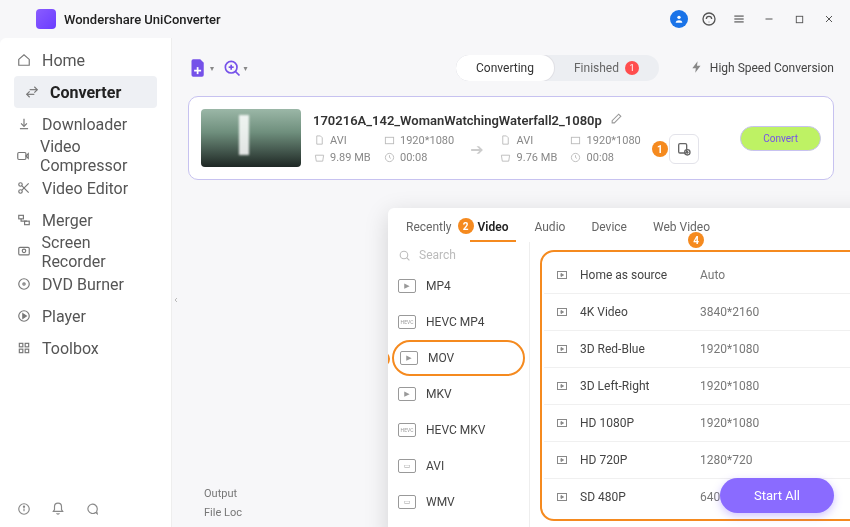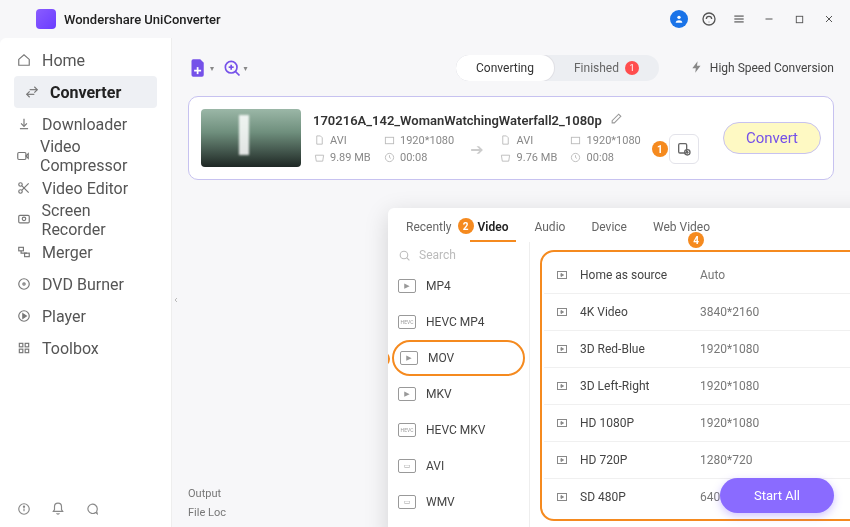--- a/index.html
+++ b/index.html
@@ -45,21 +45,21 @@
   .thumb::after{content:""; position:absolute; left:38px; top:6px; width:10px; height:40px; background:rgba(255,255,255,.85); filter:blur(1px);}
   .card-main { flex:1; display:flex; flex-direction:column; gap:6px; min-width:0;}
   .filename-row { display:flex; align-items:center; gap:8px; font-size:13px; font-weight:600; color:#333; }
   .meta-row { display:flex; align-items:center; gap:10px; font-size:11px; color:#888; }
   .meta-col { display:flex; flex-direction:column; gap:4px; }
   .meta-cell { display:flex; align-items:center; gap:5px; min-width:60px; }
   .meta-ico { width:12px; height:12px; color:#bbb; display:flex; align-items:center; justify-content:center;}
   .arrow-mid { color:#ccc; font-size:16px; padding:0 6px; }
   .settings-btn { width:30px; height:30px; border:1px solid #e3e3ea; border-radius:6px; display:flex; align-items:center; justify-content:center; color:#666; position:relative;}
   .step-badge { width:16px; height:16px; border-radius:50%; background:#f58a1f; color:#fff; font-size:10px; font-weight:700; display:flex; align-items:center; justify-content:center; position:absolute; }
-  .convert-btn { border:1px solid #c7c2f0; color:#7551e9; background:#fef9c3; padding:6px 22px; border-radius:18px; font-size:15px; cursor:pointer; }
+  .convert-btn { border:1px solid #c7c2f0; color:#7551e9; background:#bef264; padding:6px 22px; border-radius:18px; font-size:10px; cursor:pointer; }
 
   
   .popover { position:absolute; left:216px; top:170px; width:498px; height:334px; background:#fff; border-radius:6px; box-shadow:0 6px 24px rgba(0,0,0,.15); display:flex; flex-direction:column; overflow:hidden; }
   .pop-tabs { display:flex; gap:18px; padding:10px 14px 6px 14px; font-size:12px; color:#666; position:relative; align-items:center;}
   .pop-tab { position:relative; padding:2px 4px; cursor:pointer; }
   .pop-tab.active { color:#222; font-weight:600; }
   .pop-tab.active::after { content:""; position:absolute; left:-4px; right:-4px; bottom:-6px; height:2px; background:#f58a1f; }
   .pop-body { flex:1; display:flex; min-height:0; }
   .pop-left { width:142px; border-right:1px solid #eee; display:flex; flex-direction:column; overflow:auto;}
   .search-row { display:flex; align-items:center; gap:8px; padding:6px 10px; color:#bbb; font-size:12px; }
@@ -69,21 +69,21 @@
   .pop-right { flex:1; position:relative; padding:8px 10px 8px 10px; }
   .preset-area { border:2px solid #f58a1f; border-radius:14px; padding:4px 2px; display:flex; flex-direction:column; }
   .preset-row { display:flex; align-items:center; height:37px; padding:0 10px; font-size:12px; color:#444; gap:10px; }
   .preset-row + .preset-row { border-top:1px solid #f0f0f0; }
   .preset-ico { width:16px; height:12px; color:#888; display:flex; align-items:center; justify-content:center;}
   .preset-name { flex:0 0 110px; }
   .preset-res { flex:1; color:#777; }
   .preset-edit { color:#999; cursor:pointer; }
 
   
-  .footer-labels { position:absolute; left:16px; bottom:8px; display:flex; flex-direction:column; gap:6px; font-size:11px; color:#777; }
+  .footer-labels { position:absolute; left:32px; bottom:8px; display:flex; flex-direction:column; gap:6px; font-size:11px; color:#777; }
 
   .startall { position:absolute; right:16px; bottom:14px; background:#8a6bff; color:#fff; border:none; padding:10px 34px; border-radius:22px; font-size:13px; cursor:pointer; box-shadow:0 3px 8px rgba(120,90,255,.35);}
 
 </style>
 </head>
 <body>
 
 <div class="root">
 
   <div class="titlebar">
@@ -178,35 +178,35 @@
               <circle cx="6" cy="18" r="3"></circle>
               <line x1="20" y1="4" x2="8.5" y2="15.5"></line>
               <line x1="20" y1="20" x2="8.5" y2="8.5"></line>
             </svg>
           </span>
         <span>Video Editor</span>
       </div>
       <div class="side-item">
         <span class="side-ico">
             <svg width="14" height="14" viewBox="0 0 24 24" fill="none" stroke="currentColor" stroke-width="2">
-              <rect x="3" y="4" width="18" height="13" rx="2"></rect>
-              <circle cx="12" cy="10" r="3"></circle>
-            </svg>
-          </span>
-        <span>Screen Recorder</span>
-      </div>
-      <div class="side-item">
-        <span class="side-ico">
-            <svg width="14" height="14" viewBox="0 0 24 24" fill="none" stroke="currentColor" stroke-width="2">
               <rect x="3" y="4" width="8" height="6"></rect>
               <rect x="13" y="14" width="8" height="6"></rect>
               <path d="M7 10v4h10"></path>
             </svg>
           </span>
         <span>Merger</span>
+      </div>
+      <div class="side-item">
+        <span class="side-ico">
+            <svg width="14" height="14" viewBox="0 0 24 24" fill="none" stroke="currentColor" stroke-width="2">
+              <rect x="3" y="4" width="18" height="13" rx="2"></rect>
+              <circle cx="12" cy="10" r="3"></circle>
+            </svg>
+          </span>
+        <span>Screen Recorder</span>
       </div>
       <div class="side-item">
         <span class="side-ico">
             <svg width="14" height="14" viewBox="0 0 24 24" fill="none" stroke="currentColor" stroke-width="2">
               <circle cx="12" cy="12" r="9"></circle>
               <circle cx="12" cy="12" r="2"></circle>
             </svg>
           </span>
         <span>DVD Burner</span>
       </div>

